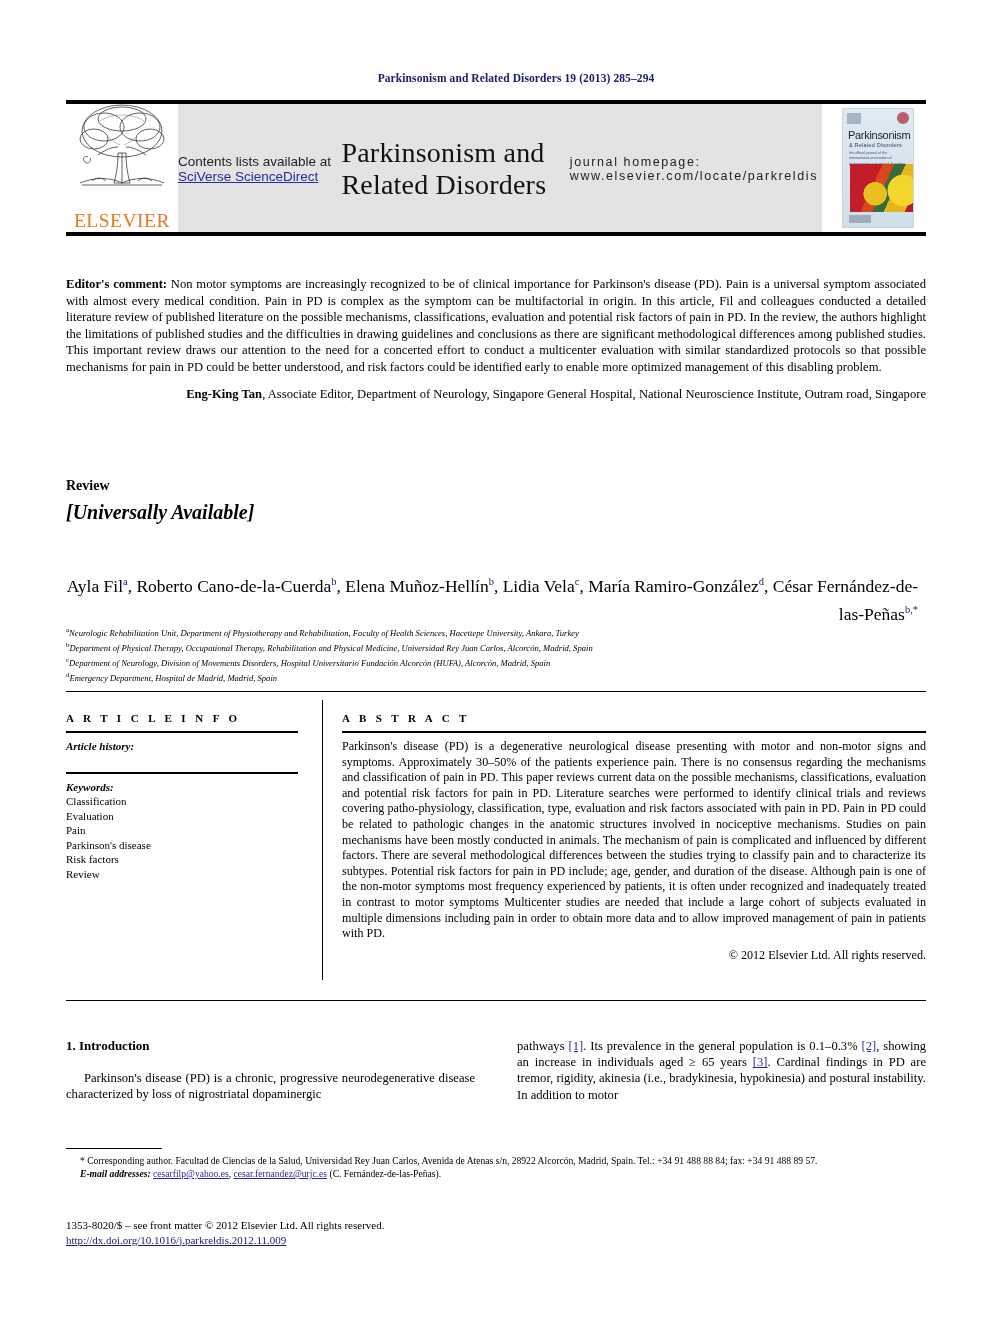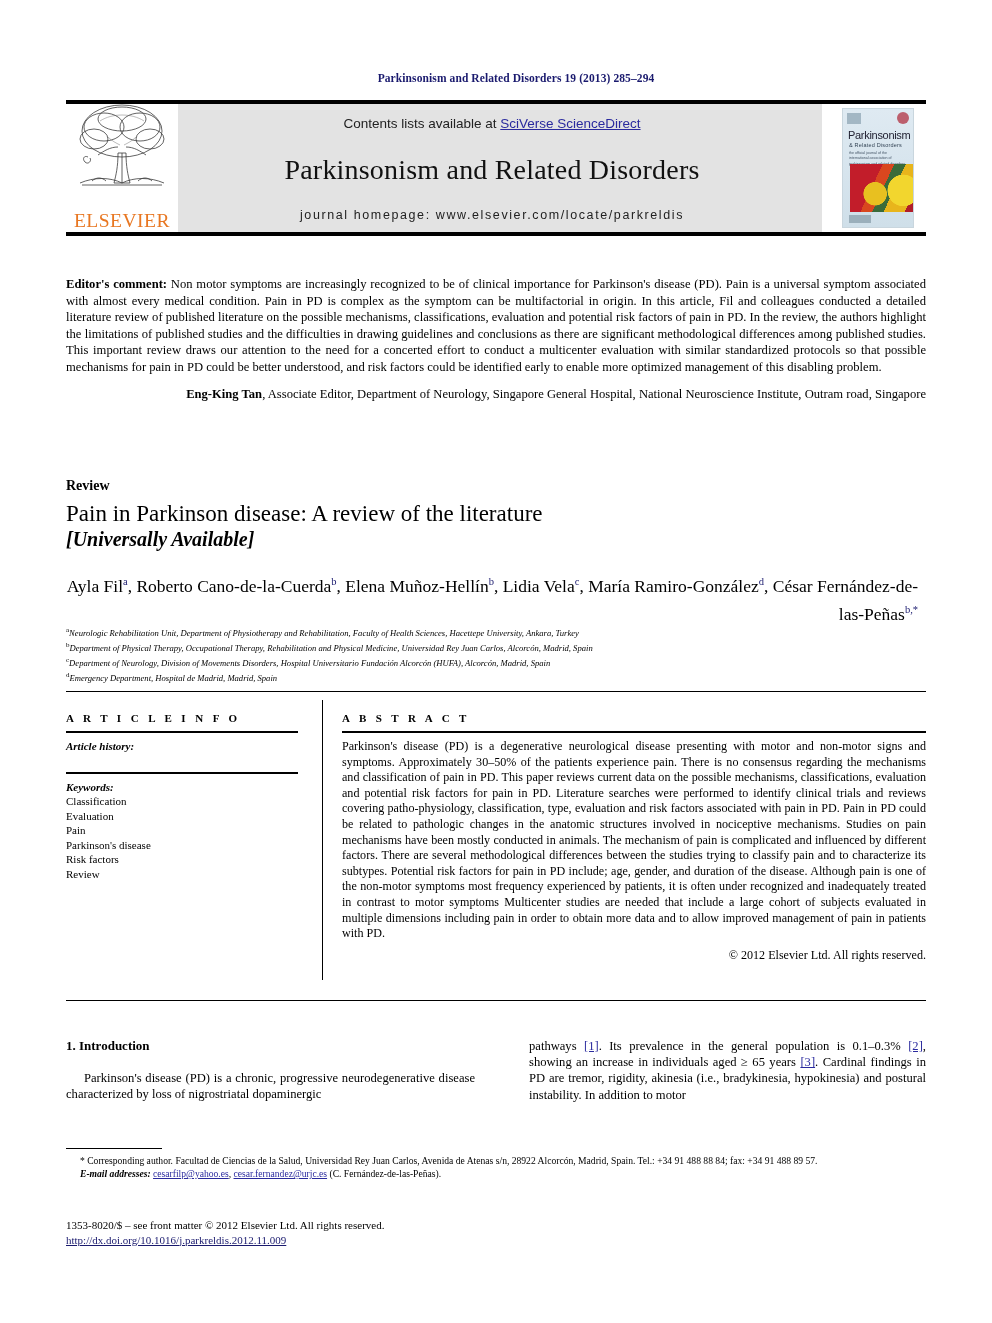--- a/index.html
+++ b/index.html
@@ -70,24 +70,24 @@
     font-size: 19.5px;
     letter-spacing: 0.5px;
     color: #E87722;
     line-height: 1;
     margin-top: 18px;
   }
   .masthead-center {
     flex: 1 1 auto;
     background: #e3e3e3;
     display: flex;
-    flex-direction: column;
+    flex-direction: row;
     align-items: center;
     justify-content: space-between;
-    padding: 12px 16px 10px 0;
+    padding: 12px 4px 10px 0;
     box-sizing: border-box;
   }
   .contents-line {
     font-family: "Liberation Sans", sans-serif;
     font-size: 13.5px;
     color: #222;
   }
   .contents-line .sd-link {
     color: #2a2a9e;
   }
@@ -318,21 +318,21 @@
     font-weight: bold;
     margin: 0 0 16px 0;
   }
   .body-p {
     font-size: 12.6px;
     line-height: 16.2px;
     text-align: justify;
     text-indent: 18px;
     margin: 0;
   }
-  .body-p.noindent { text-indent: 0; margin-left: 12px; }
+  .body-p.noindent { text-indent: 0; }
   .ref { color: #2a2a9e; }
 
   
   .footnote-rule {
     position: absolute;
     left: 66px;
     top: 1148px;
     width: 96px;
     height: 1px;
     background: #000;
@@ -433,21 +433,20 @@
   <div class="editor-comment">
     <span><b>Editor's comment:</b><span> Non motor symptoms are increasingly recognized to be of clinical importance for Parkinson's disease (PD). Pain is a universal symptom associated with almost every medical condition. Pain in PD is complex as the symptom can be multifactorial in origin. In this article, Fil and colleagues conducted a detailed literature review of published literature on the possible mechanisms, classifications, evaluation and potential risk factors of pain in PD. In the review, the authors highlight the limitations of published studies and the difficulties in drawing guidelines and conclusions as there are significant methodological differences among published studies. This important review draws our attention to the need for a concerted effort to conduct a multicenter evaluation with similar standardized protocols so that possible mechanisms for pain in PD could be better understood, and risk factors could be identified early to enable more optimized management of this disabling problem.</span></span>
     <div class="editor-sign">
       <b class="lead">Eng-King Tan</b><span>, Associate Editor, Department of Neurology, Singapore General Hospital, National Neuroscience Institute, Outram road, Singapore</span>
     </div>
   </div>
 
   <div class="article-type">Review</div>
 
   <div class="title-block">
-    <h1 class="paper-title">Pain in Parkinson disease: A review of the literature</h1>
     <div class="paper-subtitle">[Universally Available]</div>
   </div>
 
   <div class="authors"><span>Ayla Fil</span><sup>a</sup>, <span>Roberto Cano-de-la-Cuerda</span><sup>b</sup>, <span>Elena Muñoz-Hellín</span><sup>b</sup>, <span>Lidia Vela</span><sup>c</sup>, <span>María Ramiro-González</span><sup>d</sup>, <span>César Fernández-de-las-Peñas</span><sup>b,*</sup></div>
 
   <div class="affiliations">
       <div><sup>a</sup>Neurologic Rehabilitation Unit, Department of Physiotherapy and Rehabilitation, Faculty of Health Sciences, Hacettepe University, Ankara, Turkey</div>
       <div><sup>b</sup>Department of Physical Therapy, Occupational Therapy, Rehabilitation and Physical Medicine, Universidad Rey Juan Carlos, Alcorcón, Madrid, Spain</div>
       <div><sup>c</sup>Department of Neurology, Division of Movements Disorders, Hospital Universitario Fundación Alcorcón (HUFA), Alcorcón, Madrid, Spain</div>
       <div><sup>d</sup>Emergency Department, Hospital de Madrid, Madrid, Spain</div>

